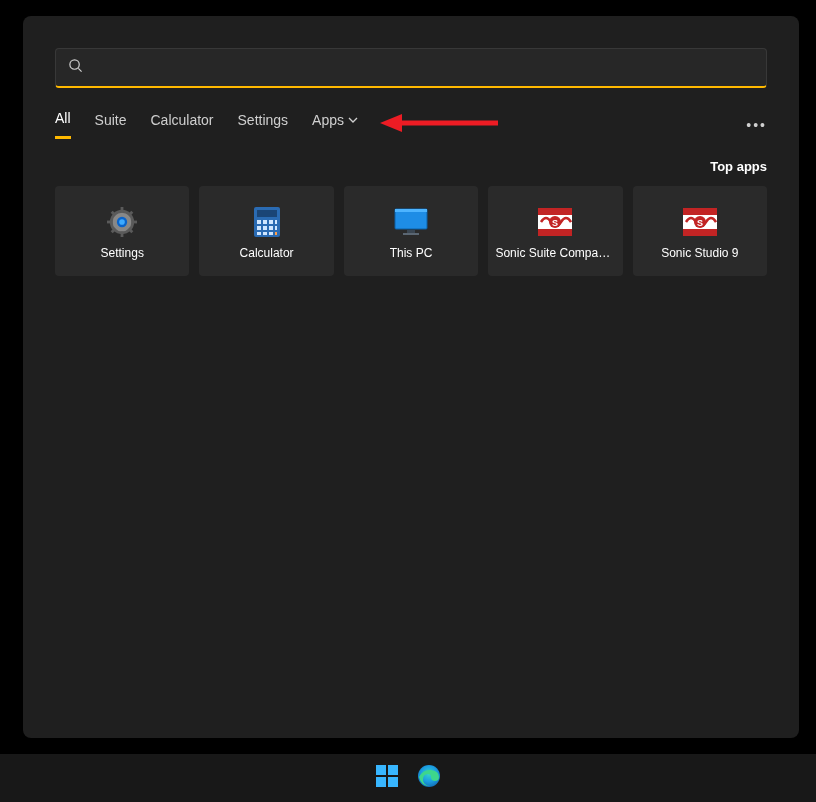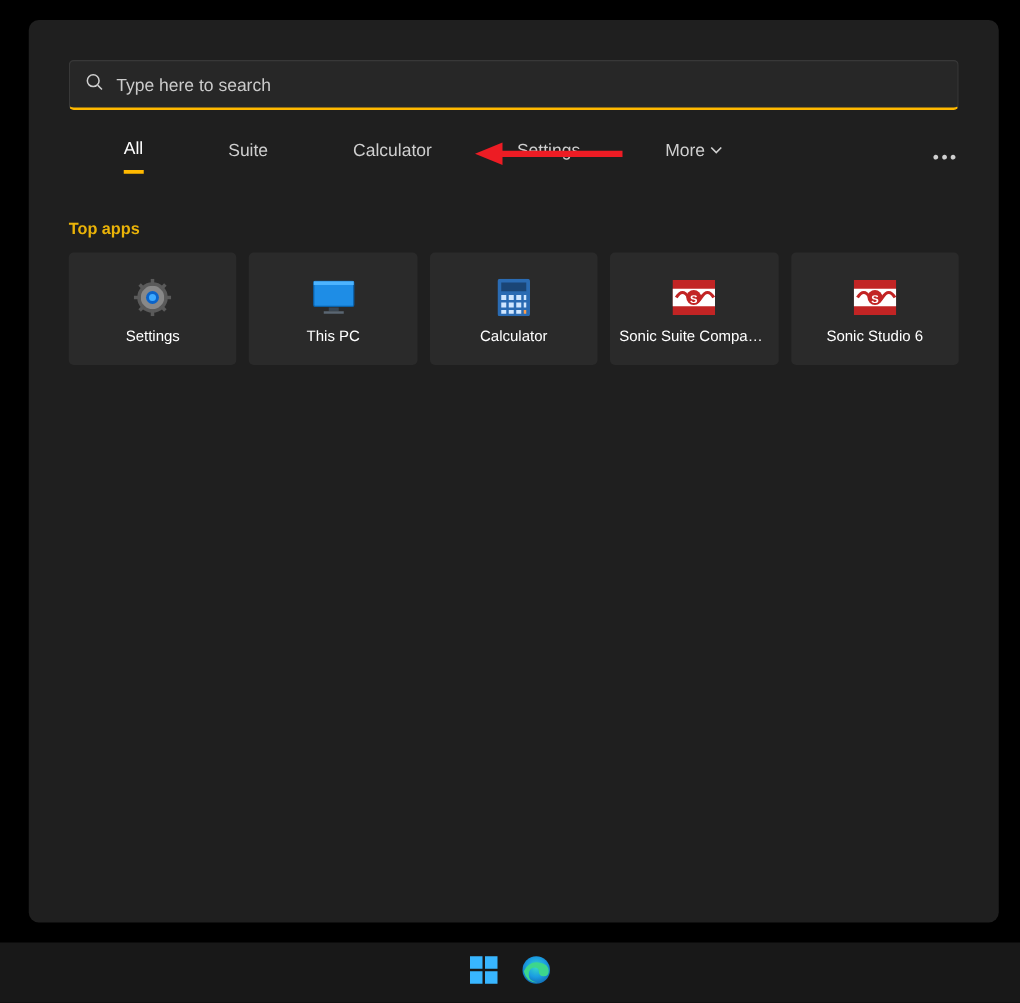--- a/index.html
+++ b/index.html
@@ -50,39 +50,39 @@
     }
     .tab {
       font-size: 14px;
       color: #cfcfcf;
       margin-right: 24px;
       cursor: pointer;
       padding-bottom: 10px;
       display: flex;
       align-items: center;
       gap: 4px;
-      margin-left: 44px;
     }
     .tab.active {
       color: #fff;
       border-bottom: 3px solid #ffb900;
     }
     .more-dots {
       margin-left: auto;
       color: #cfcfcf;
       letter-spacing: 2px;
       cursor: pointer;
       font-size: 14px;
     }
     .section-title {
       font-size: 13px;
-      color: #eab308;
-      margin-top: 36px;
+      color: #ffffff;
+      margin-top: 20px;
       margin-bottom: 12px;
       font-weight: 600;
+      text-align: right;
     }
     .apps-grid {
       display: flex;
       gap: 10px;
     }
     .app-tile {
       width: 138px;
       height: 90px;
       background: rgba(255,255,255,0.05);
       border-radius: 4px;
@@ -133,38 +133,37 @@
 
 <div class="panel">
 
   <div class="search-box">
     <span>
       <svg width="15" height="15" viewBox="0 0 16 16" fill="none">
         <circle cx="7" cy="7" r="5" stroke="#cfcfcf" stroke-width="1.3"></circle>
         <line x1="11" y1="11" x2="14.5" y2="14.5" stroke="#cfcfcf" stroke-width="1.3"></line>
       </svg>
     </span>
-    <input type="text" placeholder="Type here to search" style="">
   </div>
 
   <div class="tabs-row">
     <div class="tab active">
         <span>All</span>
       </div>
     <div class="tab">
         <span>Suite</span>
       </div>
     <div class="tab">
         <span>Calculator</span>
       </div>
     <div class="tab">
         <span>Settings</span>
       </div>
     <div class="tab">
-      <span>More</span>
+      <span>Apps</span>
       <span>
         <svg width="10" height="10" viewBox="0 0 10 10">
             <path d="M1 3 L5 7 L9 3" stroke="#cfcfcf" stroke-width="1.3" fill="none"></path>
           </svg>
       </span>
     </div>
     <div class="more-dots">•••</div>
   </div>
 
   <div class="section-title">Top apps</div>
@@ -184,32 +183,20 @@
             <line x1="5" y1="5" x2="9" y2="9"></line>
               <line x1="23" y1="23" x2="27" y2="27"></line>
             <line x1="27" y1="5" x2="23" y2="9"></line>
               <line x1="9" y1="23" x2="5" y2="27"></line>
           </g>
           <circle cx="16" cy="16" r="5.5" fill="#0a63c9"></circle>
           <circle cx="16" cy="16" r="3" fill="#3daaff"></circle>
         </svg>
       </div>
       <div class="label">Settings</div>
-    </div>
-
-    <div class="app-tile">
-      <div class="icon-wrap">
-        <svg width="34" height="28" viewBox="0 0 34 28">
-          <rect x="1" y="1" width="32" height="20" rx="1" fill="#1e8de6" stroke="#0b61a8"></rect>
-          <rect x="1" y="1" width="32" height="3" fill="#4db4ff"></rect>
-          <rect x="13" y="22" width="8" height="3" fill="#3a4652"></rect>
-          <rect x="9" y="25" width="16" height="2" fill="#5a6672"></rect>
-        </svg>
-      </div>
-      <div class="label">This PC</div>
     </div>
 
     <div class="app-tile">
       <div class="icon-wrap">
         <svg width="26" height="30" viewBox="0 0 26 30">
           <rect x="0" y="0" width="26" height="30" rx="2" fill="#2a6bb3"></rect>
           <rect x="3" y="3" width="20" height="7" fill="#1a4576"></rect>
           <g fill="#cfe6ff">
             <rect x="3" y="13" width="4" height="4"></rect>
               <rect x="9" y="13" width="4" height="4"></rect>
@@ -225,41 +212,53 @@
           </g>
           <rect x="21" y="25" width="2" height="3" fill="#ff9f4a"></rect>
         </svg>
       </div>
       <div class="label">Calculator</div>
     </div>
 
     <div class="app-tile">
       <div class="icon-wrap">
         <svg width="34" height="28" viewBox="0 0 34 28">
-          <rect x="0" y="0" width="34" height="28" fill="#c22424"></rect>
-          <rect x="0" y="7" width="34" height="14" fill="#fff"></rect>
-          <path d="M3 14 Q8 6 13 14 T23 14 T33 14" stroke="#c22424" stroke-width="2.5" fill="none"></path>
-          <circle cx="17" cy="14" r="6" fill="#c22424"></circle>
-          <text x="17" y="18" font-size="9" font-weight="bold" fill="#fff" text-anchor="middle">S</text>
-        </svg>
-      </div>
-      <div class="label">Sonic Suite Companion</div>
+          <rect x="1" y="1" width="32" height="20" rx="1" fill="#1e8de6" stroke="#0b61a8"></rect>
+          <rect x="1" y="1" width="32" height="3" fill="#4db4ff"></rect>
+          <rect x="13" y="22" width="8" height="3" fill="#3a4652"></rect>
+          <rect x="9" y="25" width="16" height="2" fill="#5a6672"></rect>
+        </svg>
+      </div>
+      <div class="label">This PC</div>
     </div>
 
     <div class="app-tile">
       <div class="icon-wrap">
         <svg width="34" height="28" viewBox="0 0 34 28">
           <rect x="0" y="0" width="34" height="28" fill="#c22424"></rect>
           <rect x="0" y="7" width="34" height="14" fill="#fff"></rect>
           <path d="M3 14 Q8 6 13 14 T23 14 T33 14" stroke="#c22424" stroke-width="2.5" fill="none"></path>
           <circle cx="17" cy="14" r="6" fill="#c22424"></circle>
           <text x="17" y="18" font-size="9" font-weight="bold" fill="#fff" text-anchor="middle">S</text>
         </svg>
       </div>
-      <div class="label">Sonic Studio 6</div>
+      <div class="label">Sonic Suite Companion</div>
+    </div>
+
+    <div class="app-tile">
+      <div class="icon-wrap">
+        <svg width="34" height="28" viewBox="0 0 34 28">
+          <rect x="0" y="0" width="34" height="28" fill="#c22424"></rect>
+          <rect x="0" y="7" width="34" height="14" fill="#fff"></rect>
+          <path d="M3 14 Q8 6 13 14 T23 14 T33 14" stroke="#c22424" stroke-width="2.5" fill="none"></path>
+          <circle cx="17" cy="14" r="6" fill="#c22424"></circle>
+          <text x="17" y="18" font-size="9" font-weight="bold" fill="#fff" text-anchor="middle">S</text>
+        </svg>
+      </div>
+      <div class="label">Sonic Studio 9</div>
     </div>
 
   </div>
 </div>
 
 <div class="arrow-annotation">
   <svg width="120" height="24" viewBox="0 0 120 24">
     <line x1="118" y1="12" x2="14" y2="12" stroke="#ed1c24" stroke-width="5"></line>
     <polygon points="0,12 22,3 22,21" fill="#ed1c24"></polygon>
   </svg>

